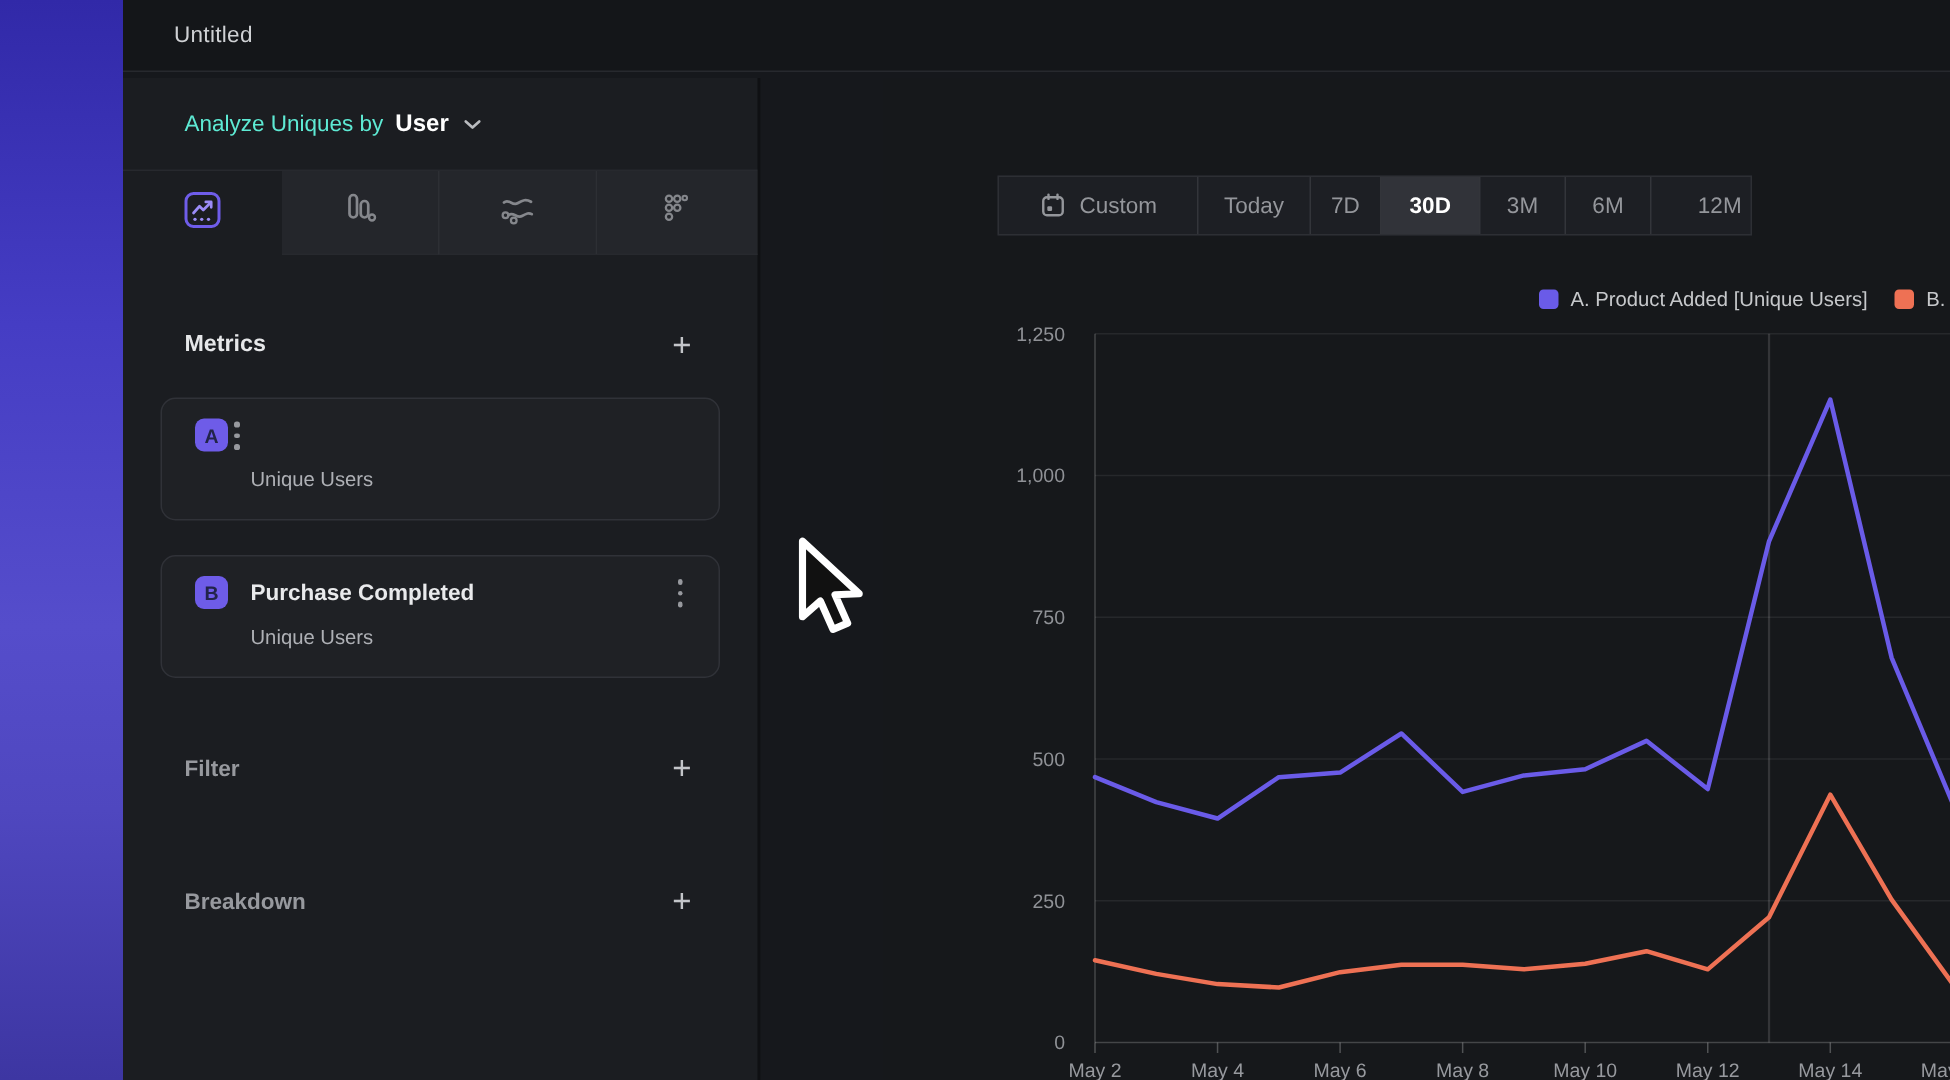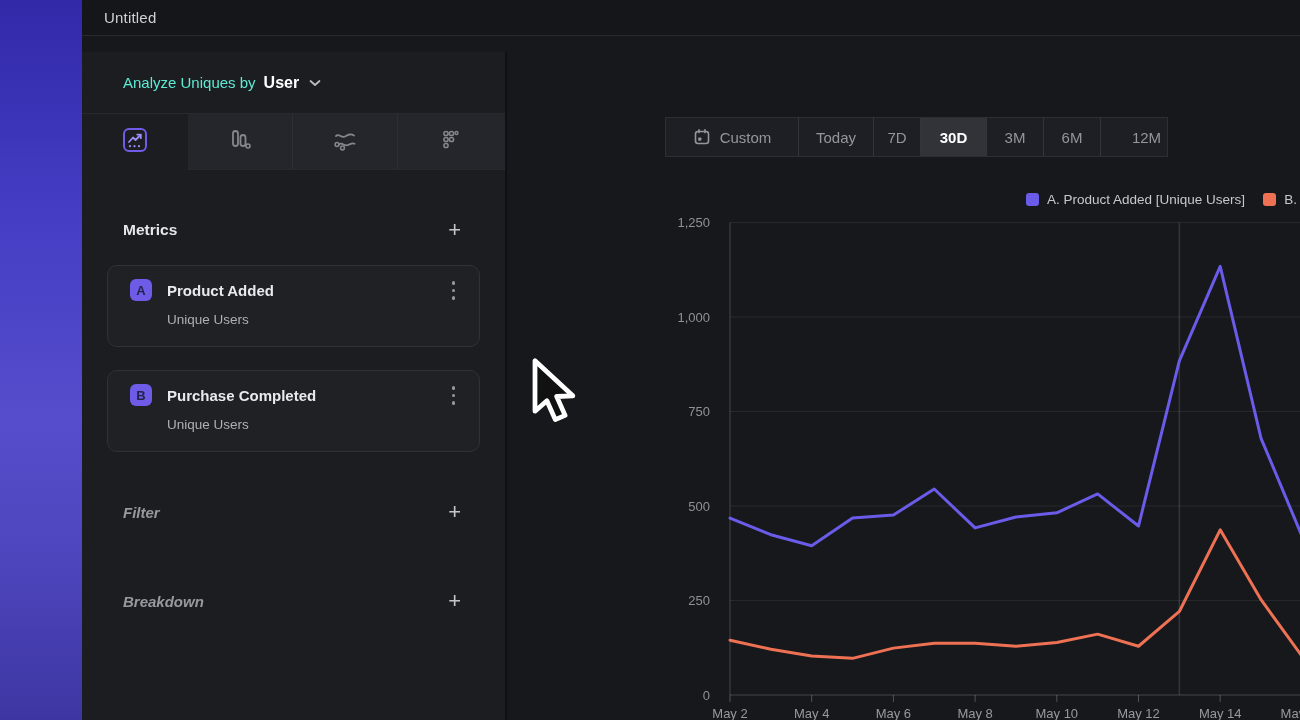--- a/index.html
+++ b/index.html
@@ -8,22 +8,22 @@
   #stage { position:relative; width:1300px; height:720px; overflow:hidden; }
 
   
   #desktop-strip { position:absolute; left:0; top:0; width:82px; height:720px;
     background:linear-gradient(180deg,#3129a8 0%,#453dc4 30%,#554dcb 58%,#4f47bf 75%,#3d36a2 100%); }
 
   
   #app { position:absolute; left:82px; top:0; width:1218px; height:720px; background:#16181c; }
 
   
-  #topbar { position:absolute; left:0; top:0; width:1218px; height:36px; background:#141619;
-    border-bottom:1px solid #27292e; display:flex; align-items:center; padding-left:22px; }
+  #topbar { position:absolute; left:0; top:0; width:1218px; height:48px; background:#141619;
+    border-bottom:1px solid #27292e; display:flex; align-items:center; padding-left:34px; }
   .topbar-title { color:#cfd1d4; font-size:15px; font-weight:500; letter-spacing:.2px; }
 
   
   #sidebar { position:absolute; left:0; top:52px; width:425px; height:668px; background:#1b1d21;
     border-right:2px solid #0f1013; }
   #analyze-row { position:absolute; left:0; top:0; width:100%; height:62px;
     border-bottom:1px solid #27292e; display:flex; align-items:center; padding-left:41px; gap:8px; }
   .analyze-prefix { color:#5eead4; font-size:15px; }
   .analyze-selected { color:#fff; font-size:16px; font-weight:700; margin-left:0; }
   .chev { margin-left:2px; display:inline-flex; }
@@ -32,21 +32,21 @@
   .tab { width:106px; height:56px; display:flex; align-items:center; justify-content:center; cursor:pointer; }
   .tab.raised { background:#24262b; border-left:1px solid #2d2f34; border-bottom:1px solid #27292e; }
   .tab.raised:first-of-type { border-left:none; }
   .tab:nth-child(2) { border-left:none; width:105px; }
   .tab:nth-child(3),.tab:nth-child(4) { width:105px; }
   .tab:last-child { width:109px; }
 
   .side-row { position:absolute; left:0; width:100%; height:40px; display:flex; align-items:center;
     justify-content:space-between; padding:0 44px 0 41px; }
   .side-heading { color:#e6e7e9; font-size:15.5px; font-weight:700; }
-  .side-heading.dim { color:#97999e; font-weight:600; font-size:15px;font-style:italic; }
+  .side-heading.dim { color:#97999e; font-weight:600; font-size:15px; }
   .plus-btn { color:#c3c5c9; font-size:22px; font-weight:300; line-height:18px; cursor:pointer; }
 
   .metric-card { position:absolute; left:25px; width:373px; height:82px; background:#1f2125;
     border:1px solid #303238; border-radius:10px; padding:13px 20px 0 22px; }
   .metric-top { display:flex; align-items:center; }
   .metric-badge { width:22px; height:22px; border-radius:6px; background:#6e5ce8; color:#22244a;
     font-size:13px; font-weight:700; display:flex; align-items:center; justify-content:center; }
   .metric-title { color:#e9eaec; font-size:15px; font-weight:700; margin-left:15px; flex:1; }
   .metric-sub { color:#aeb0b5; font-size:13.5px; margin-left:37px; margin-top:10px; }
   .kebab { display:flex; flex-direction:column; gap:4px; align-items:center; padding:2px 4px; cursor:pointer; }
@@ -144,21 +144,20 @@
       </div>
 
       <div class="side-row" style="top:158px;">
         <span class="side-heading">Metrics</span>
         <span class="plus-btn">+</span>
       </div>
 
       <div class="metric-card" style="top:213px;">
         <div class="metric-top">
           <span class="metric-badge">A</span>
-          <span class="metric-title">Product Added</span>
           <span class="kebab">
               <i></i>
               <i></i>
               <i></i>
             </span>
         </div>
         <div class="metric-sub">Unique Users</div>
       </div>
 
       <div class="metric-card" style="top:318px;">

